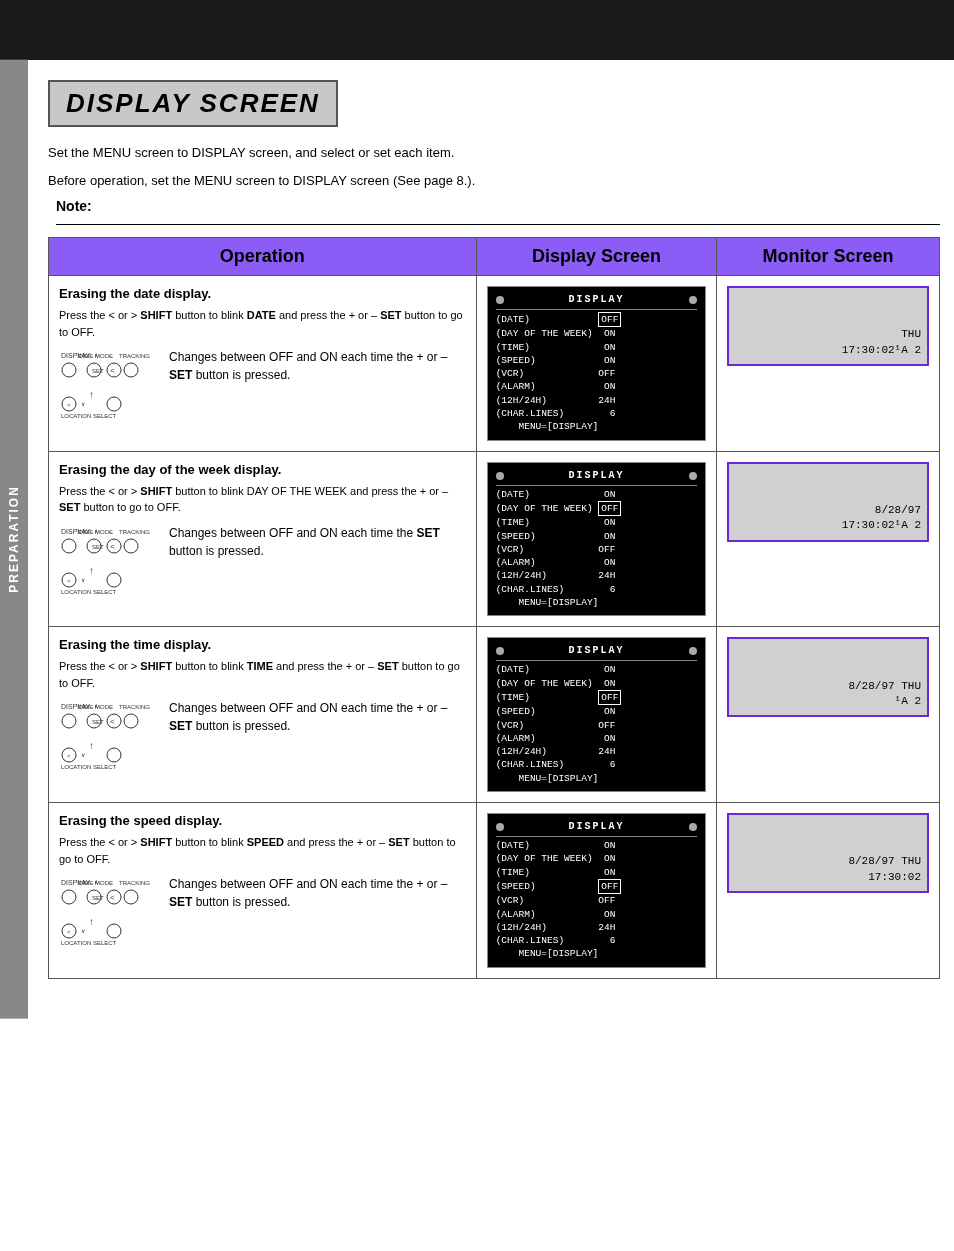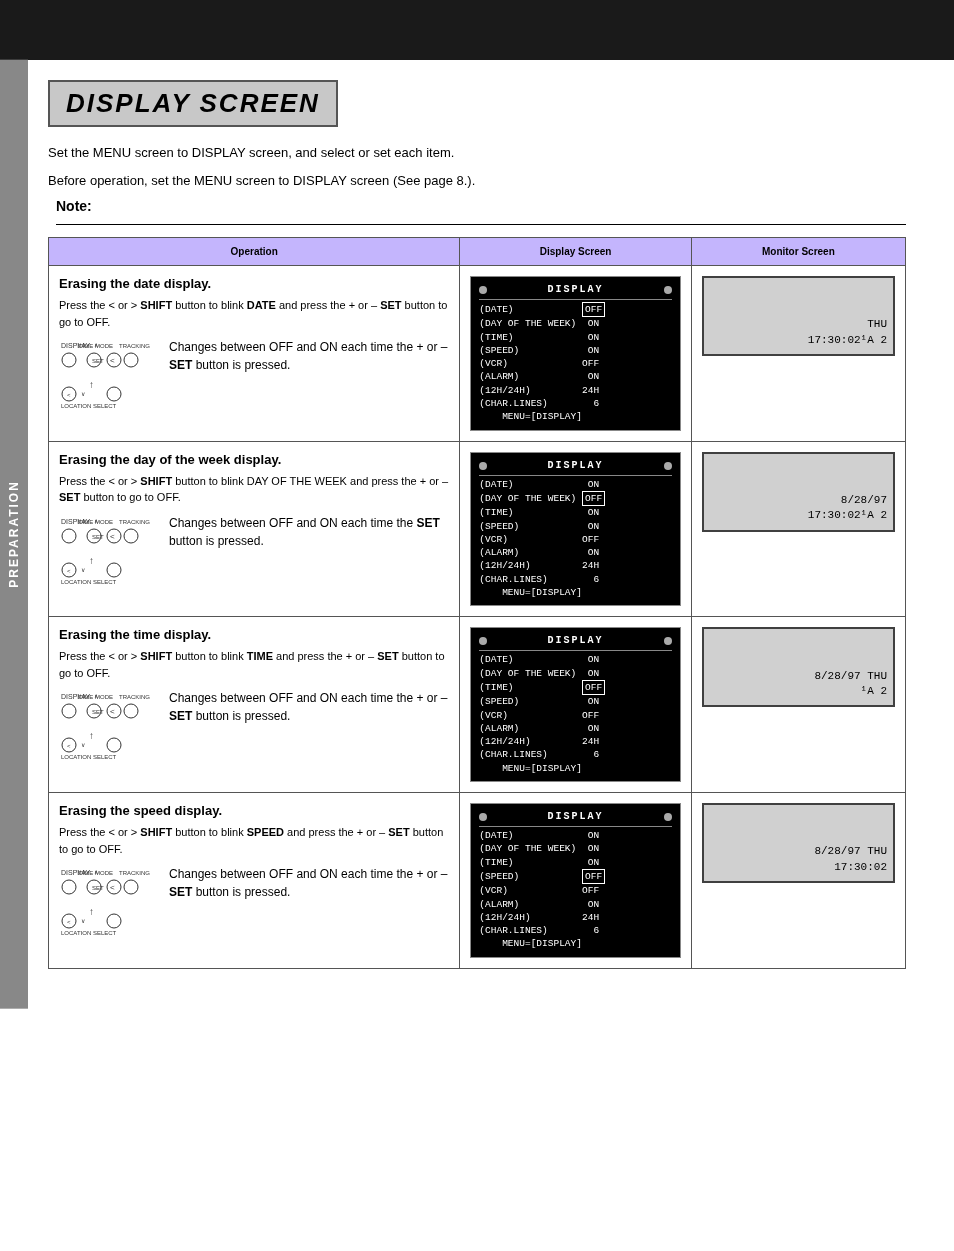--- a/index.html
+++ b/index.html
@@ -63,24 +63,24 @@
 
     
     .main-table {
       width: 100%;
       border-collapse: collapse;
       border: 1px solid #555;
       margin-bottom: 20px;
     }
 
     .main-table th {
-      background: #c4b5fd;
+      background: #8b5cf6;
       border: 1px solid #555;
       padding: 8px 10px;
-      font-size: 10px;
+      font-size: 18px;
       font-weight: bold;
       text-align: center;
     }
 
     .main-table td {
       border: 1px solid #555;
       padding: 10px;
       vertical-align: top;
     }
 
@@ -165,21 +165,21 @@
 
     .highlight-box {
       display: inline-block;
       border: 1px solid #fff;
       padding: 0 2px;
     }
 
     
     .monitor-screen-box {
       background: #d0d0d0;
-      border: 2px solid #404040;
+      border: 2px solid #6d28d9;
       min-height: 80px;
       padding: 6px;
       display: flex;
       align-items: flex-end;
       justify-content: flex-end;
     }
 
     .monitor-text {
       font-family: 'Courier New', monospace;
       font-size: 11px;
@@ -204,21 +204,21 @@
       font-size: 12px;
       font-weight: bold;
       color: #fff;
       letter-spacing: 2px;
       flex-shrink: 0;
       min-height: 700px;
     }
 
     .main-content {
       flex: 1;
-      padding: 20px 48px 20px 20px;
+      padding: 20px 14px 20px 20px;
     }
 
     .page-number {
       font-size: 18px;
       font-weight: bold;
       margin-top: 20px;
     }
   </style>
 </head>
 <body>

